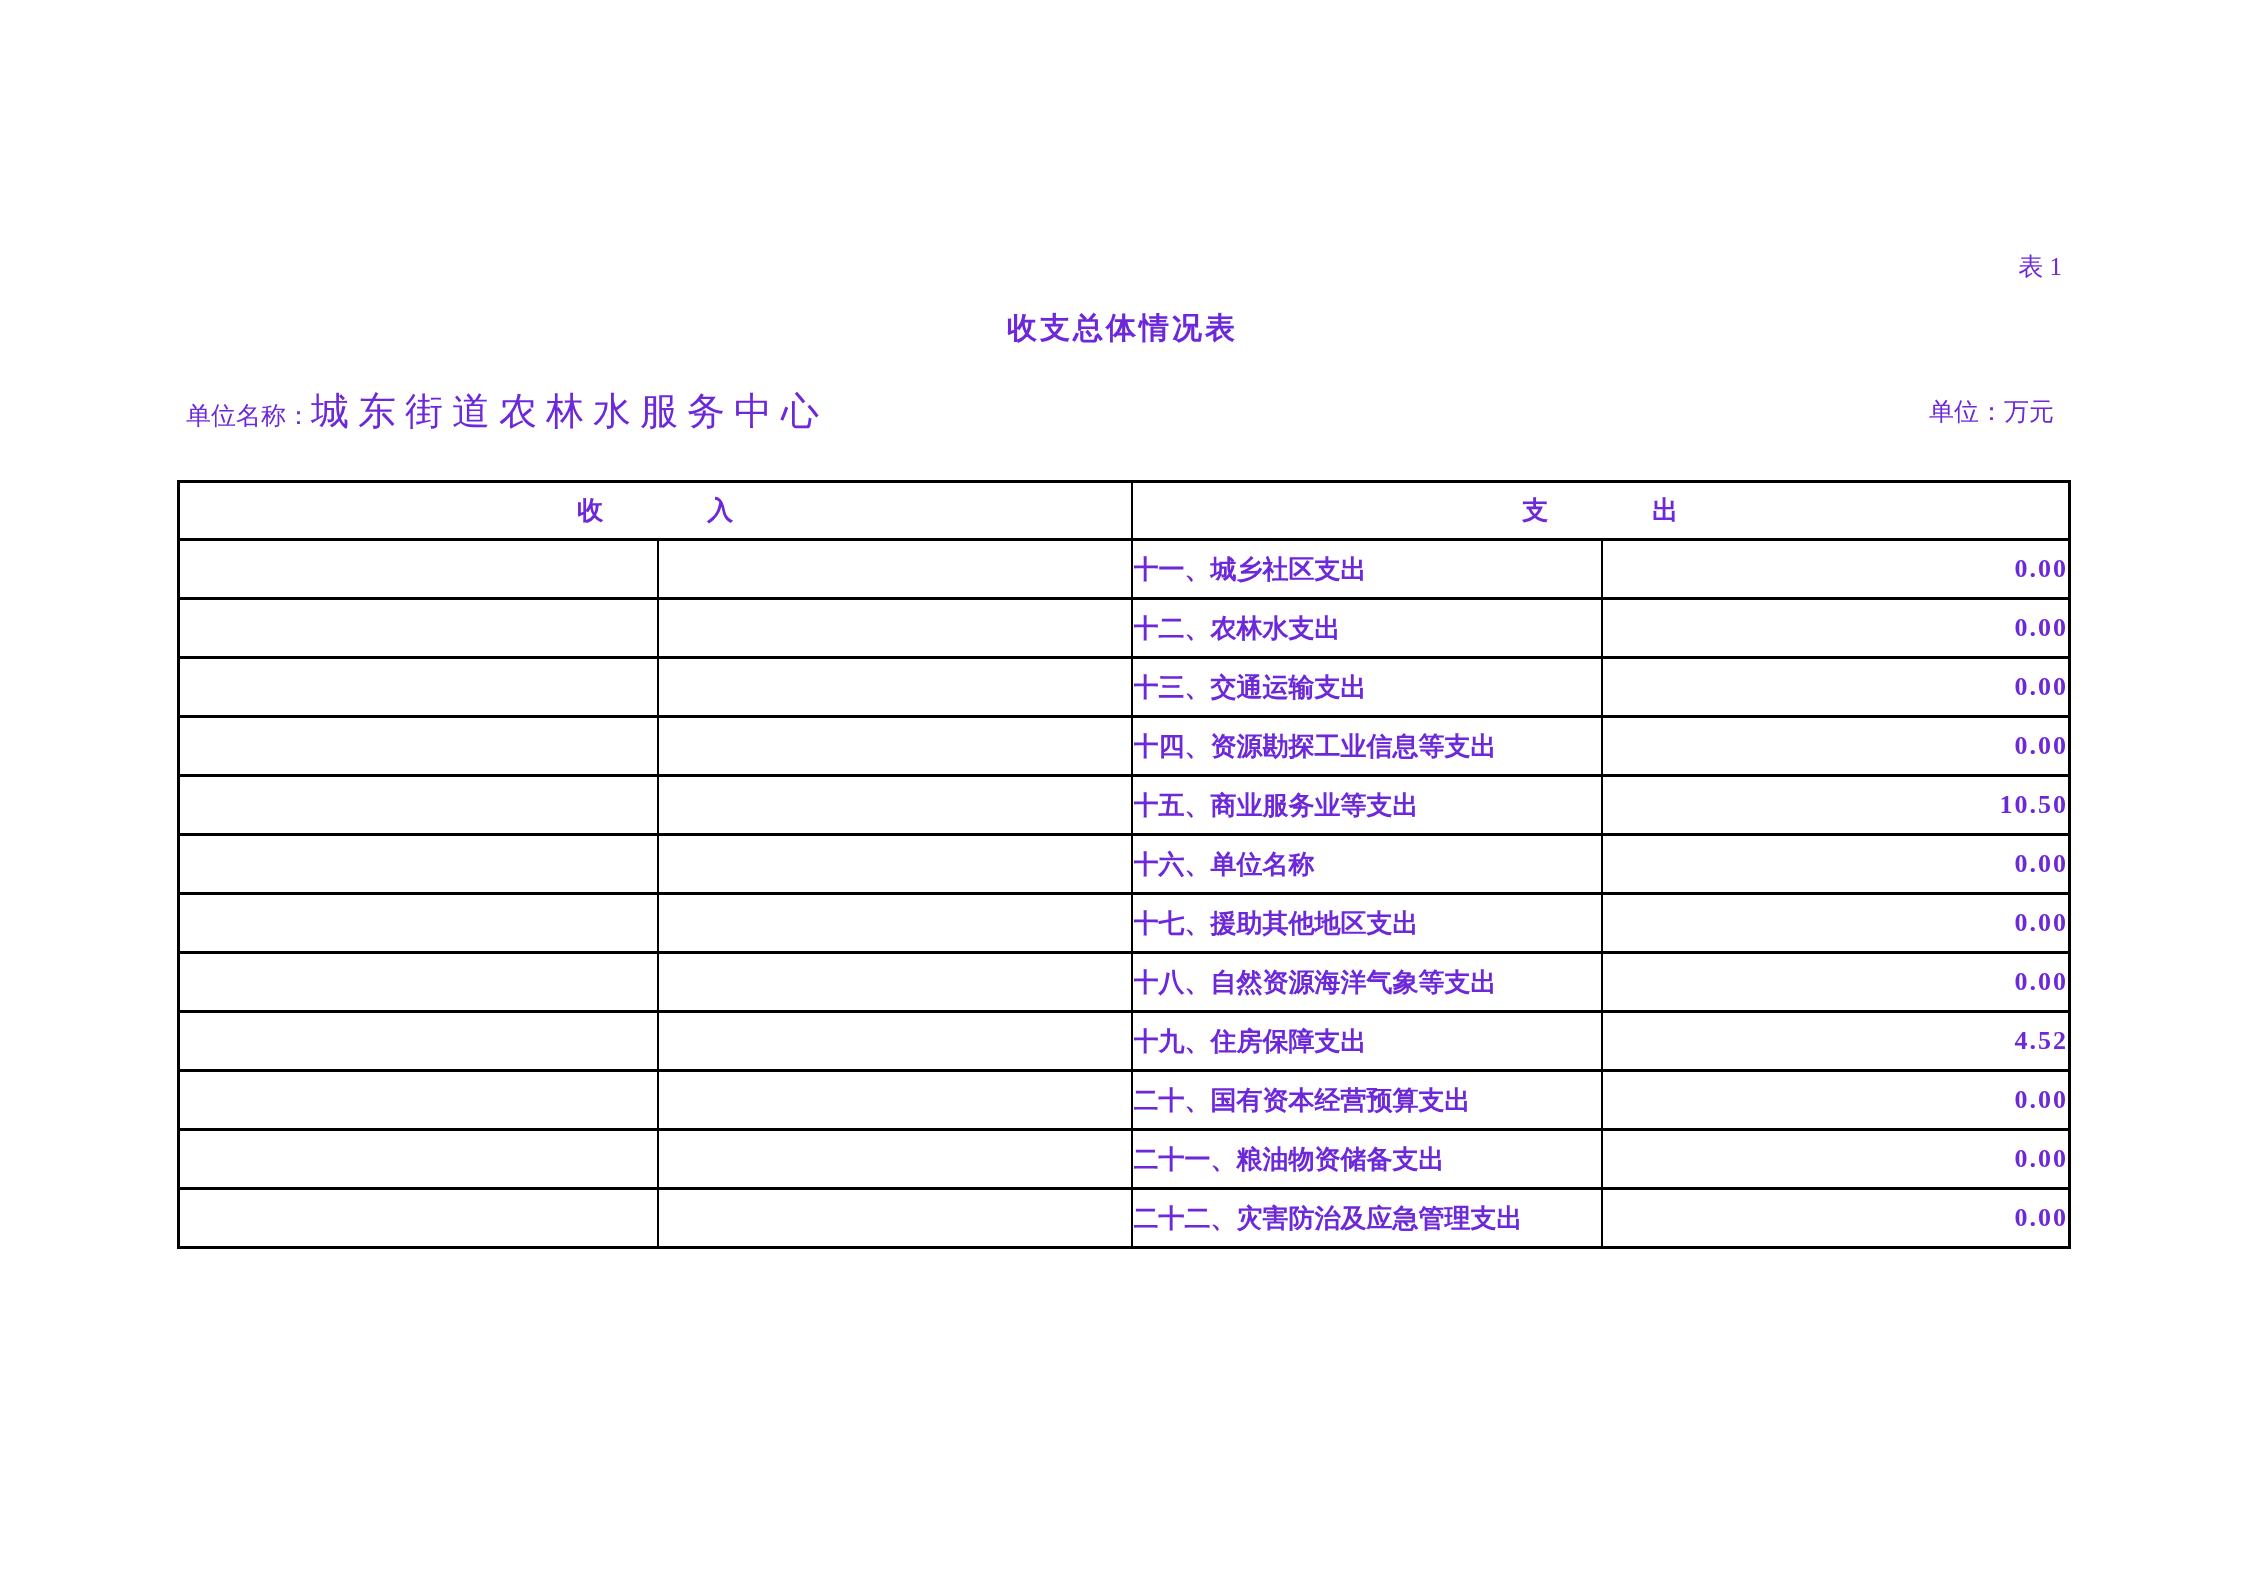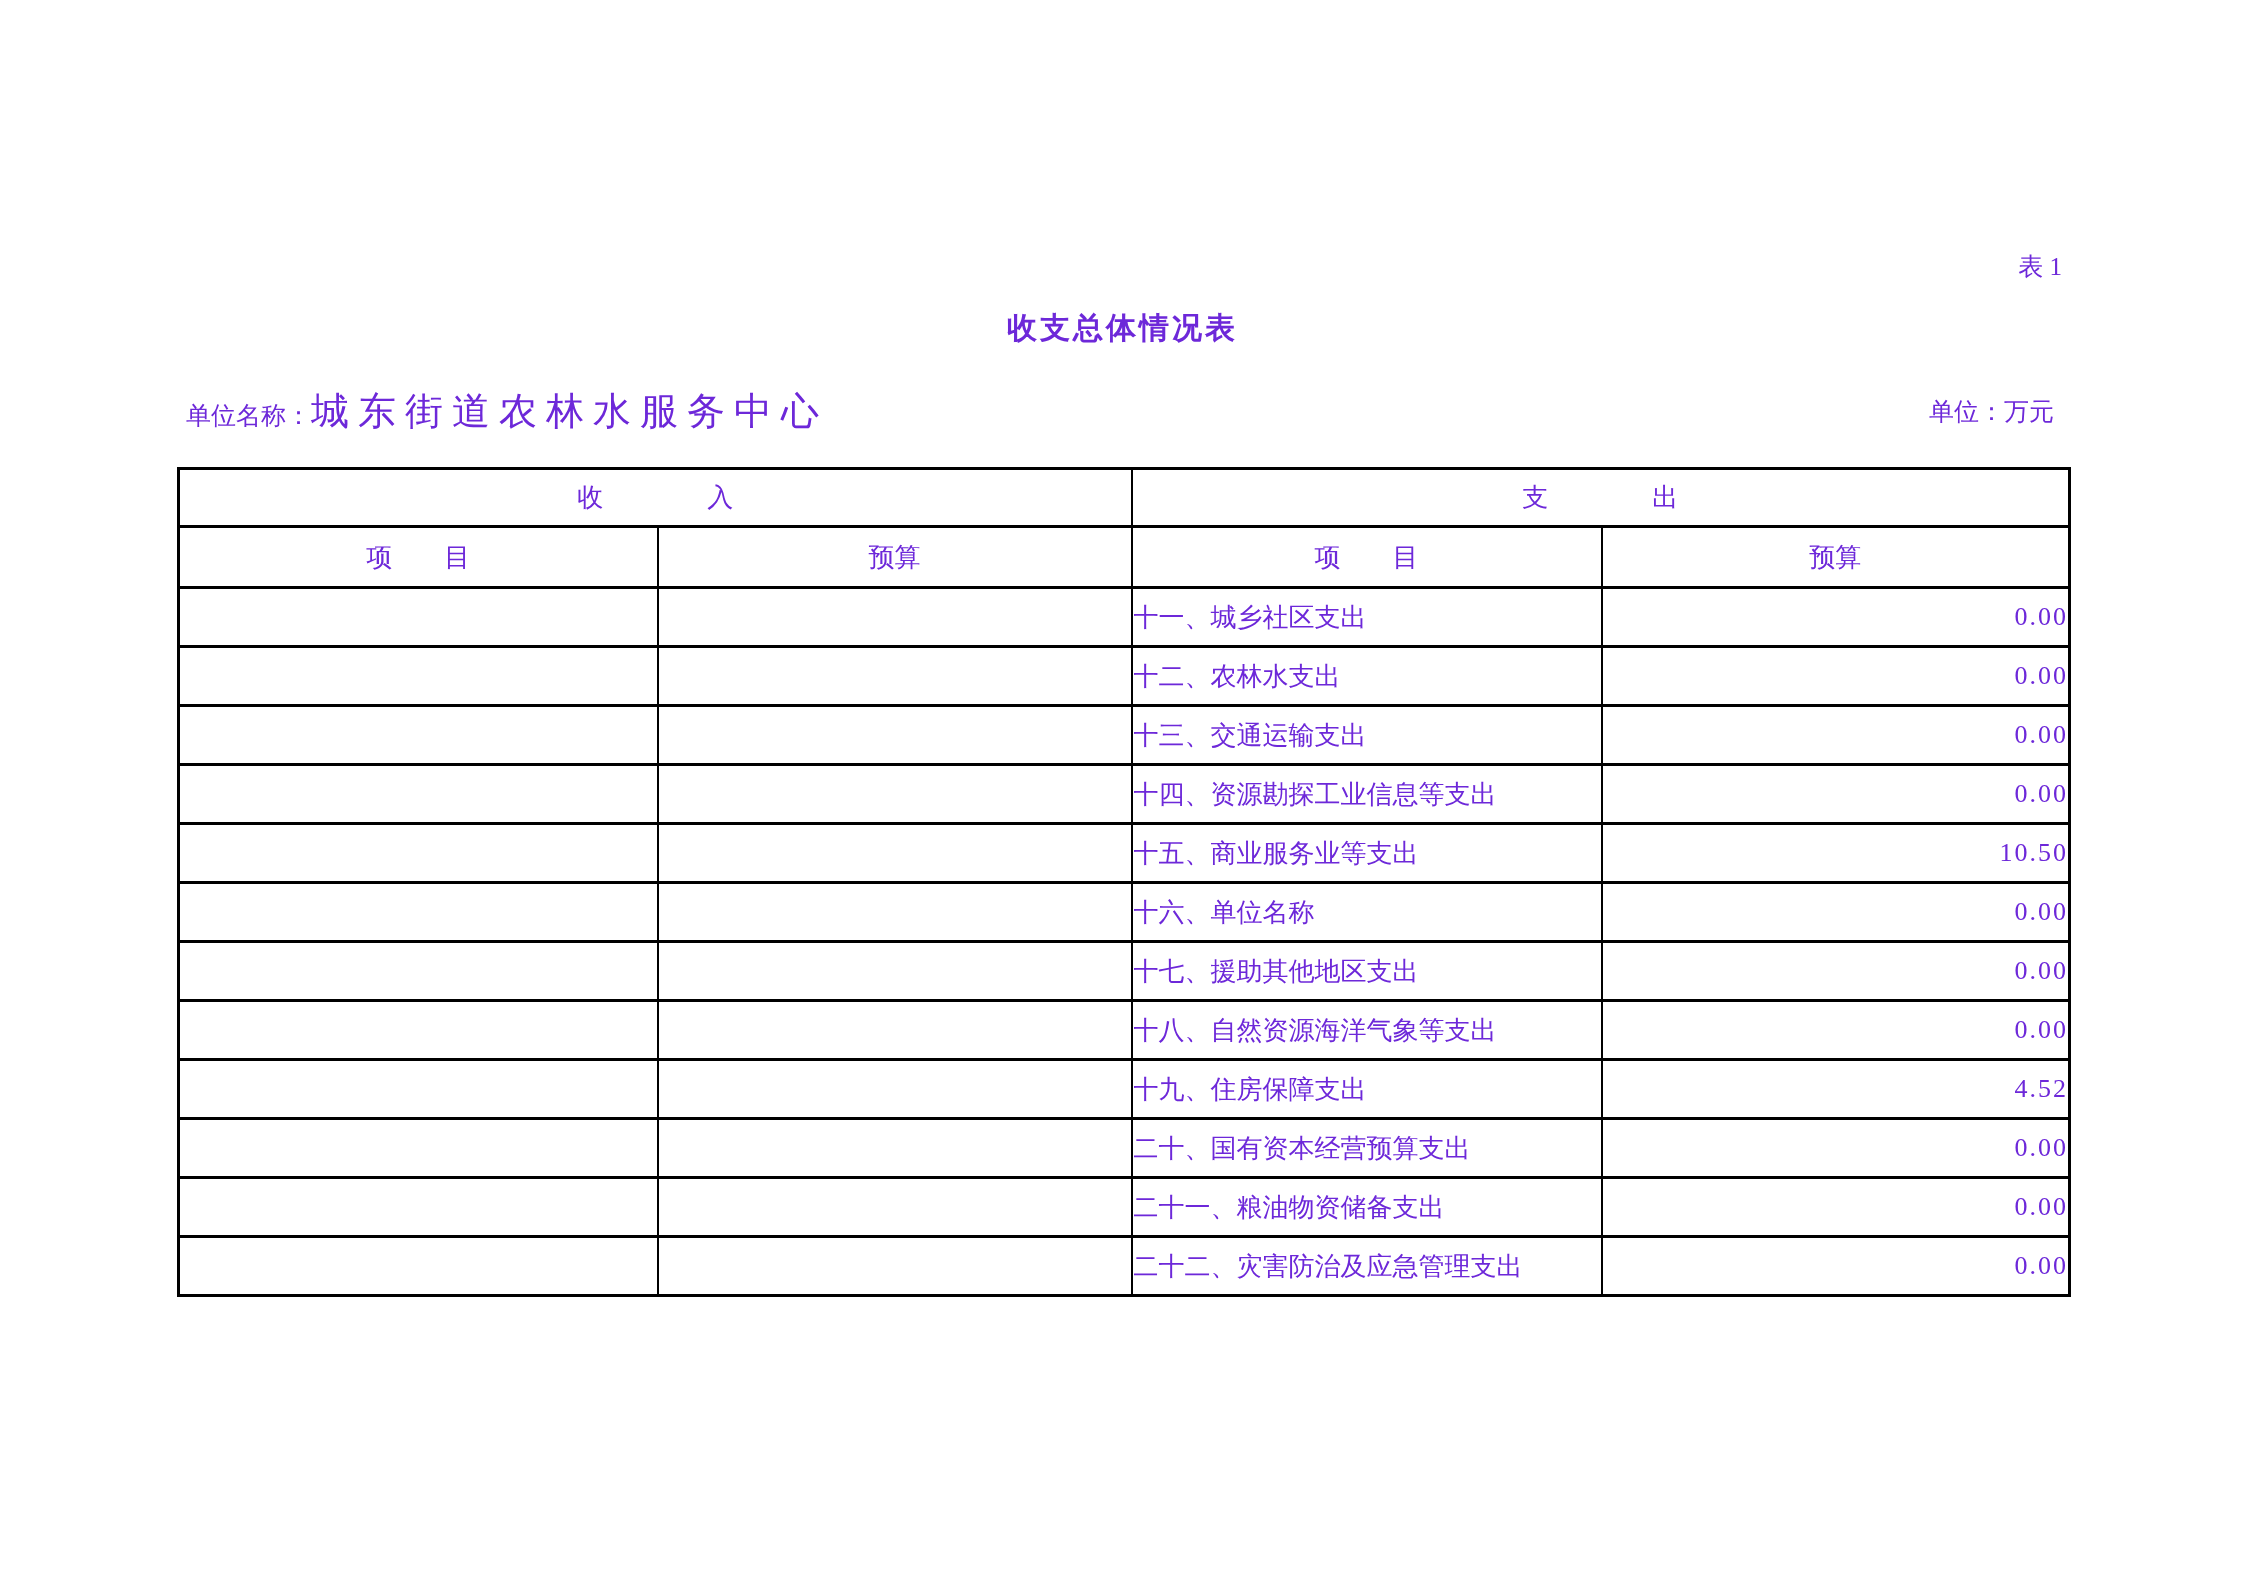--- a/index.html
+++ b/index.html
@@ -50,24 +50,25 @@
     white-space: nowrap;
   }
   .unit-label {
     margin-left: auto;
     font-size: 25px;
     align-self: center;
   }
   table.budget-table {
     position: absolute;
     left: 177px;
-    top: 467px;
+    top: 480px;
     border-collapse: collapse;
     table-layout: fixed;
     border: 3px solid #000;
+    font-weight: bold;
   }
   .budget-table td {
     border-left: 2px solid #000;
     border-right: 2px solid #000;
     border-top: 3px solid #000;
     border-bottom: 3px solid #000;
     padding: 0;
     font-size: 26px;
     vertical-align: middle;
     overflow: hidden;
@@ -107,26 +108,20 @@
     <colgroup>
       <col style="width:479px">
       <col style="width:474px">
       <col style="width:470px">
       <col style="width:468px">
     </colgroup>
     <tbody>
       <tr class="row-section-header">
         <td class="sec-header" colspan="2">收　　　　入</td>
         <td class="sec-header" colspan="2">支　　　　出</td>
-      </tr>
-      <tr class="row-col-header">
-        <td class="col-header">项　　目</td>
-        <td class="col-header">预算</td>
-        <td class="col-header">项　　目</td>
-        <td class="col-header">预算</td>
       </tr>
 
       <tr class="data-row">
         <td class="item-cell"></td>
         <td class="value-cell"></td>
         <td class="item-cell">十一、城乡社区支出</td>
         <td class="value-cell">0.00</td>
       </tr>
       <tr class="data-row">
         <td class="item-cell"></td>

